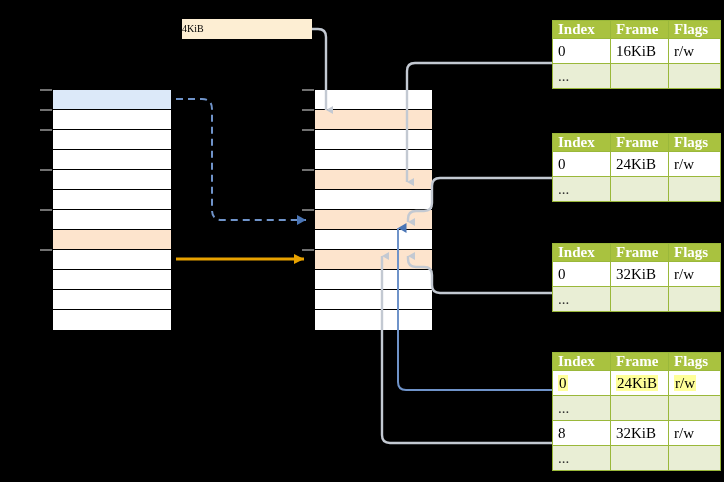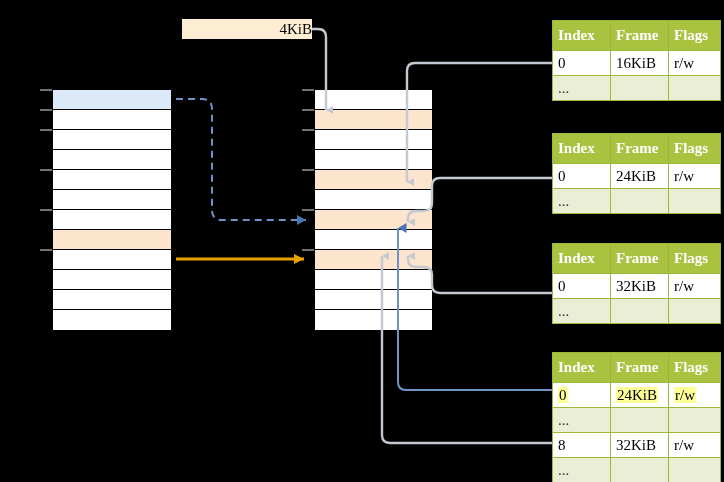--- a/index.html
+++ b/index.html
@@ -10,31 +10,31 @@
   .colstack{position:absolute;border:1px solid #000;background:#fff;box-sizing:border-box;}
   .cell{height:20px;box-sizing:border-box;border-bottom:1px solid #000;background:#fff;}
   .cell:last-child{border-bottom:none;}
   .cell.blue{background:#dce9f9;}
   .cell.peach{background:#fde4cd;}
 
   
   .ptable{position:absolute;box-sizing:border-box;border:1px solid #9ab83a;
           border-collapse:collapse;table-layout:fixed;background:#fff;}
   .ptable th{background:#a9c23f;color:#fff;font-weight:bold;font-size:15px;
-             text-align:left;padding:6px 5px;border:1px solid #9ab83a;
+             text-align:left;padding:0 5px;border:1px solid #9ab83a;
              font-family:"Liberation Serif","DejaVu Serif",serif;}
   .ptable td{background:#fff;color:#000;font-size:15px;text-align:left;
              padding:1px 5px;border:1px solid #9ab83a;height:22px;
              font-family:"Liberation Serif","DejaVu Serif",serif;}
   .ptable tr.alt td{background:#e9eed5;color:#333;}
   .hl{background:#ffff99;padding:0 1px;}
 
   
-  .sizelabel{position:absolute;background:#fdeed3;color:#000;font-size:15px;
-             text-align:right;line-height:20px;height:20px;}
+  .sizelabel{position:absolute;background:#fdeed3;color:#000;font-size:10px;
+             text-align:left;line-height:20px;height:20px;}
 
   svg.overlay{position:absolute;left:0;top:0;width:724px;height:482px;
               pointer-events:none;overflow:visible;}
 </style>
 </head>
 <body>
 
 <div id="root">
 
   <div class="sizelabel" style="left:182px;top:19px;width:130px;">4KiB</div>

